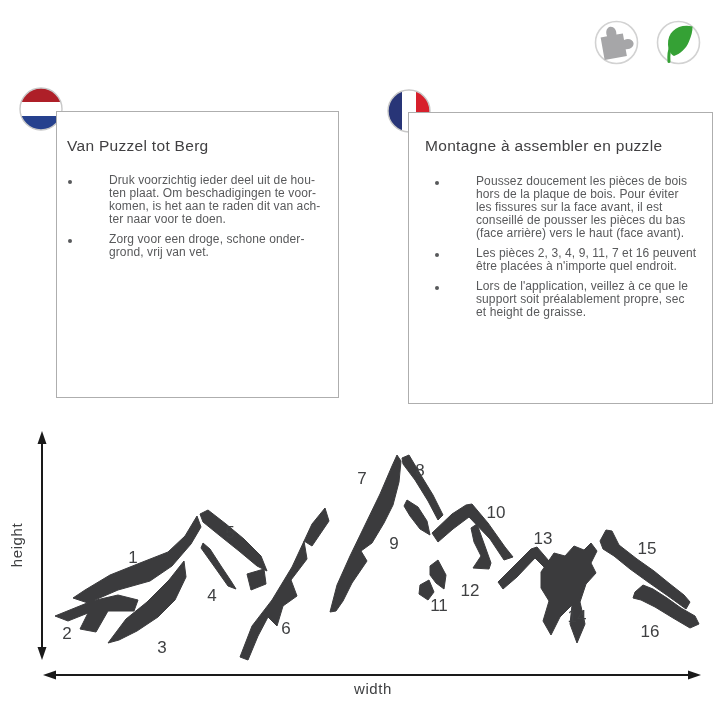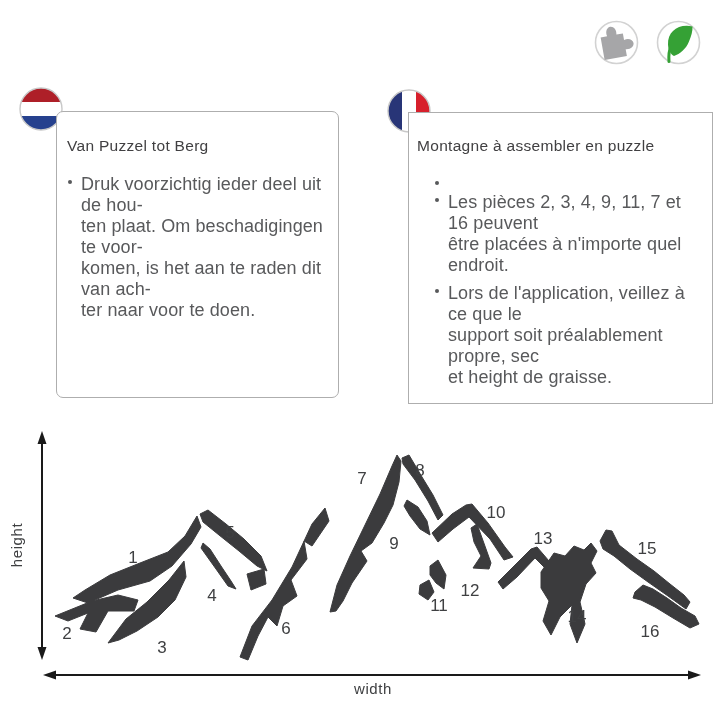--- a/index.html
+++ b/index.html
@@ -4,45 +4,46 @@
 <style>
   html,body{margin:0;padding:0;}
   body{
     width:727px;height:727px;position:relative;background:#ffffff;
     font-family:"Liberation Sans",sans-serif;overflow:hidden;
     -webkit-font-smoothing:antialiased;
   }
   .panel{
     position:absolute;background:#ffffff;border:1.5px solid #aeaeae;
   }
-  .panel.nl{left:56px;top:111px;width:281px;height:285px;border-radius:7px;}
+  .panel.nl{left:56px;top:111px;width:281px;height:285px;}
   .panel.fr{left:408px;top:112px;width:303px;height:290px;}
   .flag{position:absolute;width:44px;height:44px;}
   .flag.nl{left:19px;top:87px;}
   .flag.fr{left:387px;top:89px;}
   .hdr-icon{position:absolute;width:45px;height:45px;top:20px;}
   .hdr-icon.puzzle{left:594px;}
   .hdr-icon.leaf{left:656px;}
   .title{
     position:absolute;font-size:15.5px;color:#414042;letter-spacing:.3px;
     white-space:nowrap;
   }
   .panel.nl .title{left:10px;top:25px;}
-  .panel.fr .title{left:8px;top:24px;}
+  .panel.fr .title{left:16px;top:24px;}
   .bullets{position:absolute;top:62px;}
   .panel.nl .bullets{left:11px;width:262px;}
   .panel.fr .bullets{left:26px;width:266px;}
   .bullet{display:flex;margin-bottom:7px;}
   .dot{
     flex:none;width:4px;height:4px;border-radius:50%;background:#58595b;
     margin-top:6px;margin-right:9px;
   }
   .btext{
-    white-space:pre-line;font-size:18px;line-height:21px;color:#58595b;
+    white-space:pre-line;font-size:12px;line-height:13px;color:#58595b;
     letter-spacing:.1px;
+    margin-left:28px;
   }
   #diagram{position:absolute;left:0;top:0;pointer-events:none;}
   .num{
     font-family:"Liberation Sans",sans-serif;font-size:17px;fill:#3f4042;
   }
   .axlbl{
     font-family:"Liberation Sans",sans-serif;font-size:15px;fill:#3f4042;
     letter-spacing:.6px;
   }
 </style>
@@ -93,28 +94,38 @@
 <div class="panel nl">
   <div class="title">Van Puzzel tot Berg</div>
   <div class="bullets">
     <div class="bullet">
       <span class="dot"></span>
       <span class="btext">Druk voorzichtig ieder deel uit de hou-
 ten plaat. Om beschadigingen te voor-
 komen, is het aan te raden dit van ach-
 ter naar voor te doen.</span>
     </div>
+    <div class="bullet">
+      <span class="dot"></span>
+      <span class="btext">Zorg voor een droge, schone onder-
+grond, vrij van vet.</span>
+    </div>
   </div>
 </div>
 
 <div class="panel fr">
   <div class="title">Montagne à assembler en puzzle</div>
   <div class="bullets">
     <div class="bullet">
       <span class="dot"></span>
+      <span class="btext">Poussez doucement les pièces de bois
+hors de la plaque de bois. Pour éviter
+les fissures sur la face avant, il est
+conseillé de pousser les pièces du bas
+(face arrière) vers le haut (face avant).</span>
     </div>
     <div class="bullet">
       <span class="dot"></span>
       <span class="btext">Les pièces 2, 3, 4, 9, 11, 7 et 16 peuvent
 être placées à n'importe quel endroit.</span>
     </div>
     <div class="bullet">
       <span class="dot"></span>
       <span class="btext">Lors de l'application, veillez à ce que le
 support soit préalablement propre, sec

